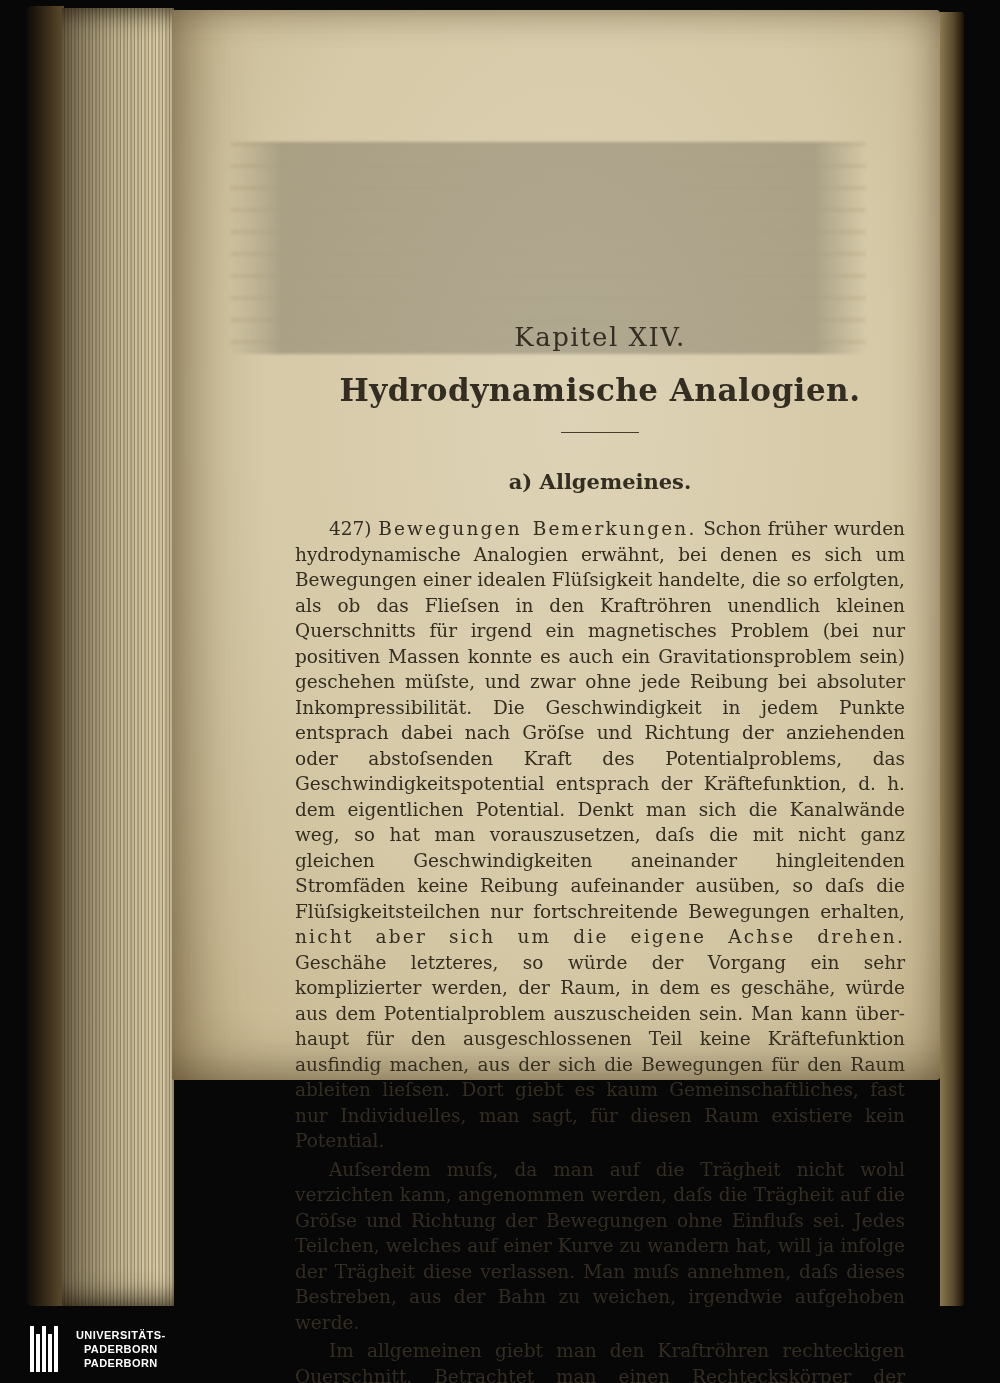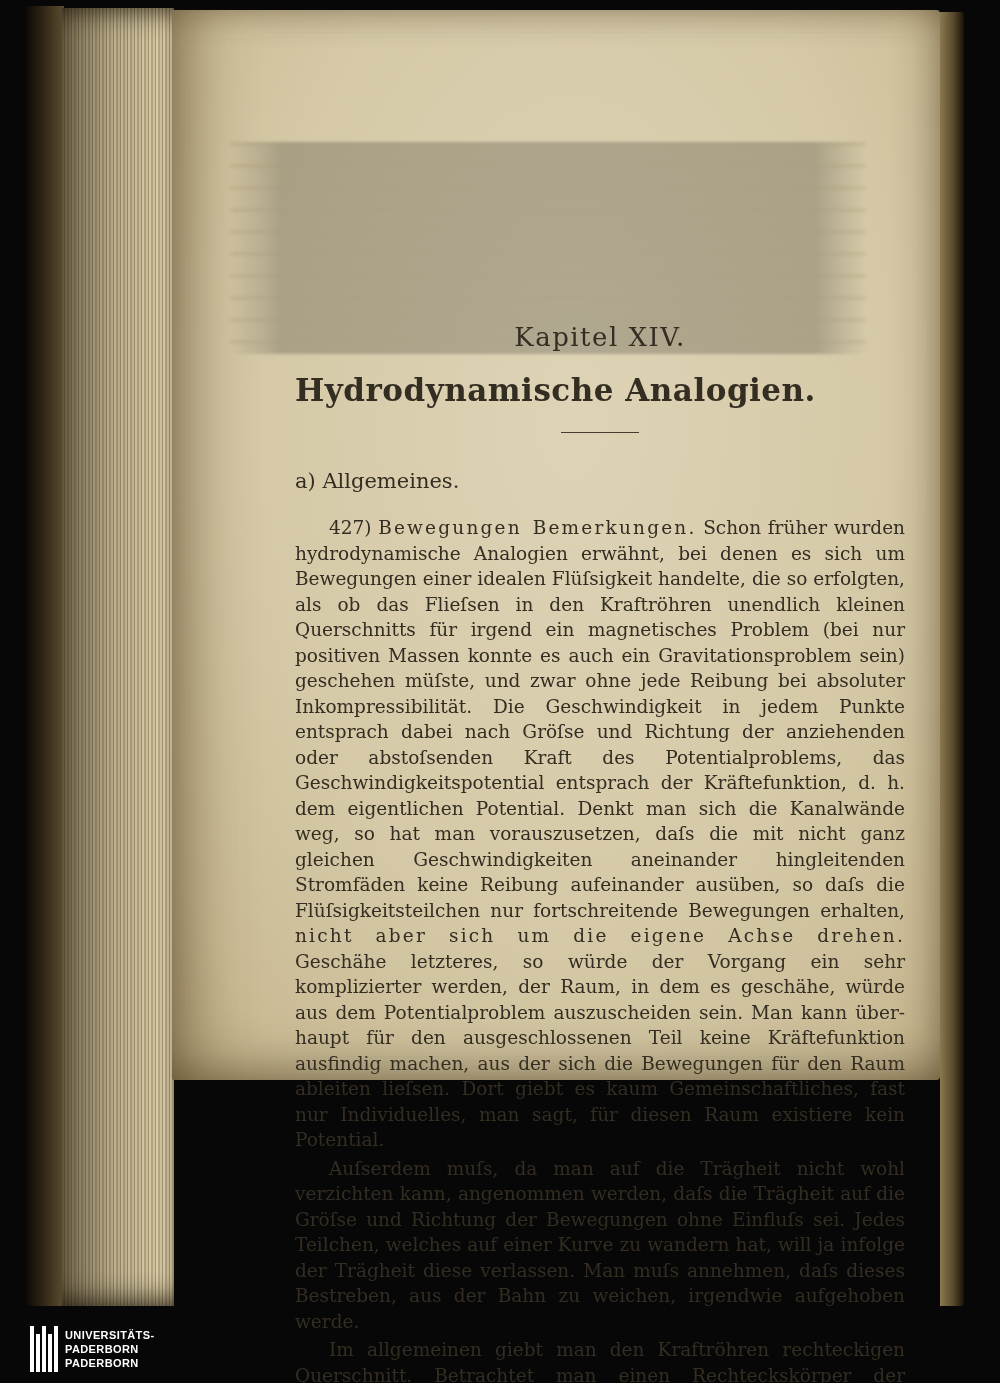--- a/index.html
+++ b/index.html
@@ -103,35 +103,36 @@
     padding: 312px 35px 0 123px;
     color: #342d22;
   }
   .chapter {
     text-align: center;
     font-size: 26px;
     letter-spacing: 1.5px;
     margin-bottom: 20px;
   }
   .title {
+    text-align: center;
     font-size: 31px;
     font-weight: bold;
     letter-spacing: .5px;
     margin: 0 0 24px 0;
   }
   .rule {
     width: 78px;
     height: 0;
     border-top: 1.5px solid #463d2f;
     margin: 0 auto 36px auto;
   }
   .section {
-    text-align: left;
+    text-align: center;
     font-size: 21px;
-    font-weight: normal;
+    font-weight: bold;
     margin: 9px 0 22px 0;
   }
   p.body {
     font-size: 18.5px;
     line-height: 25.5px;
     text-align: justify;
     text-indent: 34px;
     margin: 0 0 3px 0;
   }
   .spaced {
@@ -139,21 +140,22 @@
     word-spacing: 2px;
   }
 
   
   .stamp {
     position: absolute;
     left: 30px;
     top: 1326px;
     display: flex;
     align-items: center;
-    gap: 5px;
+    gap: 16px;
+    text-align: center;
   }
   .stamp-mark { display: block; }
   .stamp-text {
     font-family: "Liberation Sans", sans-serif;
     font-size: 11px;
     font-weight: bold;
     line-height: 14px;
     letter-spacing: .4px;
     color: #ffffff;
   }

